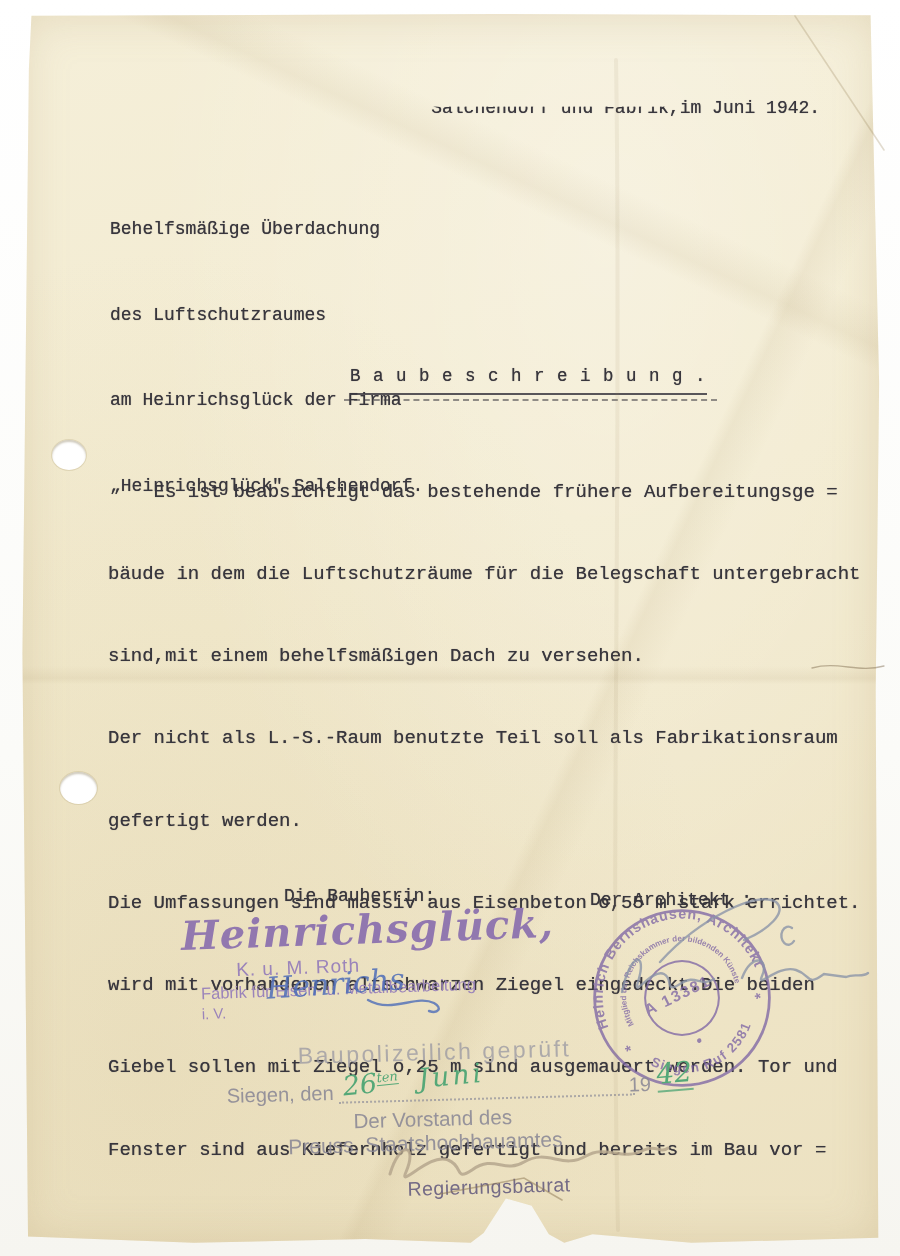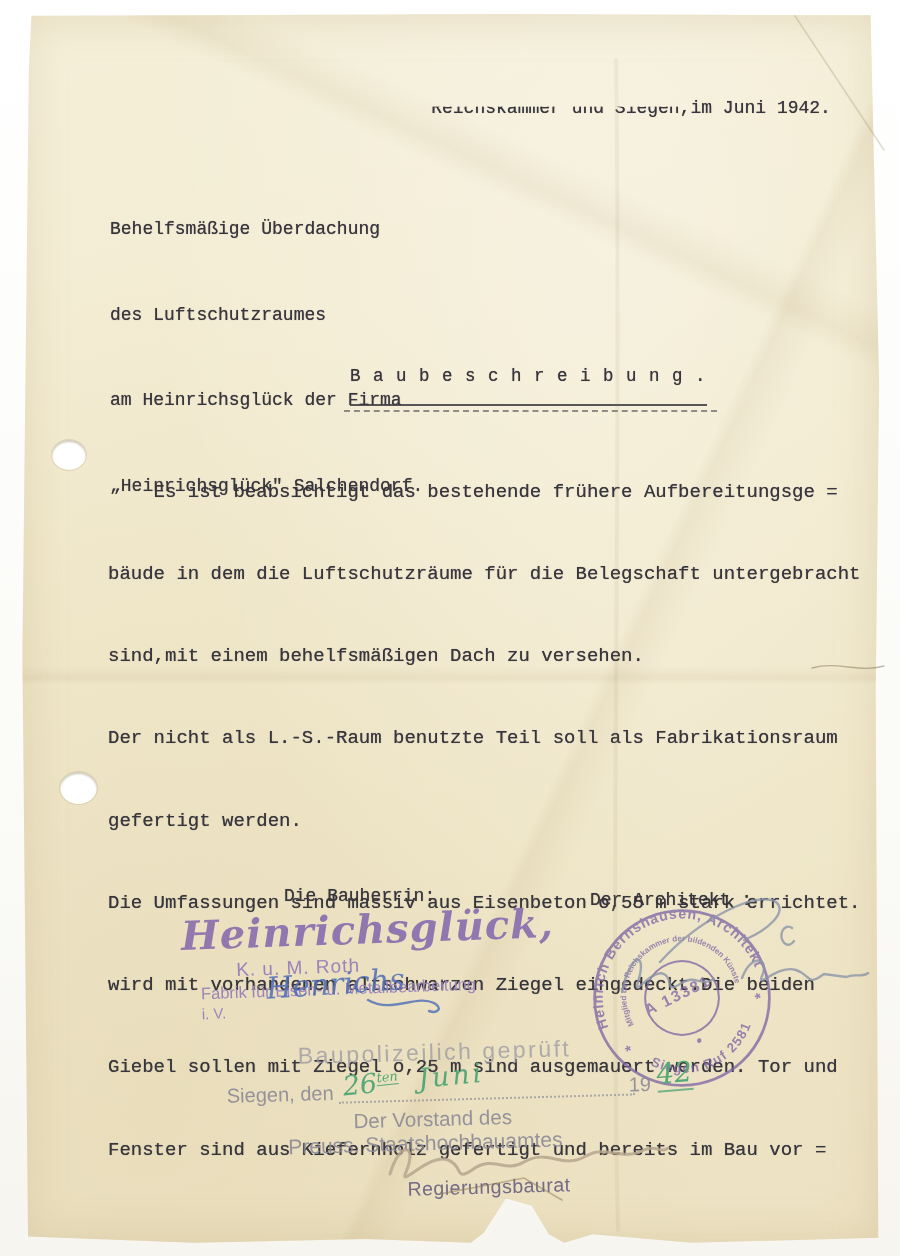--- a/index.html
+++ b/index.html
@@ -31,21 +31,21 @@
       linear-gradient(115deg, transparent 62%, rgba(170,148,100,0.10) 63%, transparent 66%),
       linear-gradient(25deg, transparent 78%, rgba(170,148,100,0.10) 79.5%, transparent 82%),
       linear-gradient(0deg, transparent 45.5%, rgba(160,138,95,0.10) 46%, transparent 47%);
   }
   .typed{color:#38363d;text-shadow:0 0 0.7px rgba(45,43,50,0.75);}
   .dateline{position:absolute;left:366px;top:64px;font-size:18px;white-space:pre;}
   .dateline .cut{display:inline-block;clip-path:inset(44% 0 0 0);}
   .subject{position:absolute;left:88px;top:144px;font-size:18px;line-height:28.5px;white-space:pre;}
   .doc-title{position:absolute;left:276px;top:332px;font-size:17.5px;letter-spacing:1px;white-space:pre;}
   .doc-title .u-outer{display:inline-block;border-bottom:2px dashed rgba(60,58,66,0.55);padding:0 10px 4px 6px;}
-  .doc-title .u-inner{display:inline-block;border-bottom:2px solid rgba(60,58,66,0.85);padding-bottom:18px;}
+  .doc-title .u-inner{display:inline-block;border-bottom:2px solid rgba(60,58,66,0.85);padding-bottom:7px;}
   .body-text{position:absolute;left:86px;top:410px;font-size:19px;line-height:27.4px;white-space:pre;}
   .sig-heading{position:absolute;font-size:18px;white-space:pre;}
   
   .company-stamp{position:absolute;left:150px;top:892px;width:360px;transform:rotate(-2deg);color:#8d74b2;}
   .company-name{font-family:"DejaVu Serif",serif;font-style:italic;font-weight:bold;
     font-size:40px;letter-spacing:1px;color:#8a6fae;opacity:0.92;white-space:pre;margin-left:10px;}
   .company-sub{font-family:"Liberation Sans",sans-serif;color:#9b84ba;white-space:pre;}
   .owners{font-size:19px;margin:2px 0 0 64px;letter-spacing:1px;}
   .business{font-size:16.5px;margin:2px 0 0 28px;}
   .iv{font-size:15px;margin:2px 0 0 28px;display:inline-block;}
@@ -78,21 +78,21 @@
 </style>
 </head>
 <body>
 
 <div class="scan-bg"></div>
 
 <div class="paper">
   <div class="wrinkles"></div>
 
   <div class="dateline typed">
-    <span class="cut">Reichskammer und Siegen,</span><span>im Juni 1942.</span>
+    <span class="cut">Salchendorf und Fabrik,</span><span>im Juni 1942.</span>
   </div>
 
   <div class="subject typed">
     <div>Behelfsmäßige Überdachung</div>
     <div>des Luftschutzraumes</div>
     <div>am Heinrichsglück der Firma</div>
     <div>„Heinrichsglück" Salchendorf.</div>
   </div>
 
   <div class="doc-title typed">

